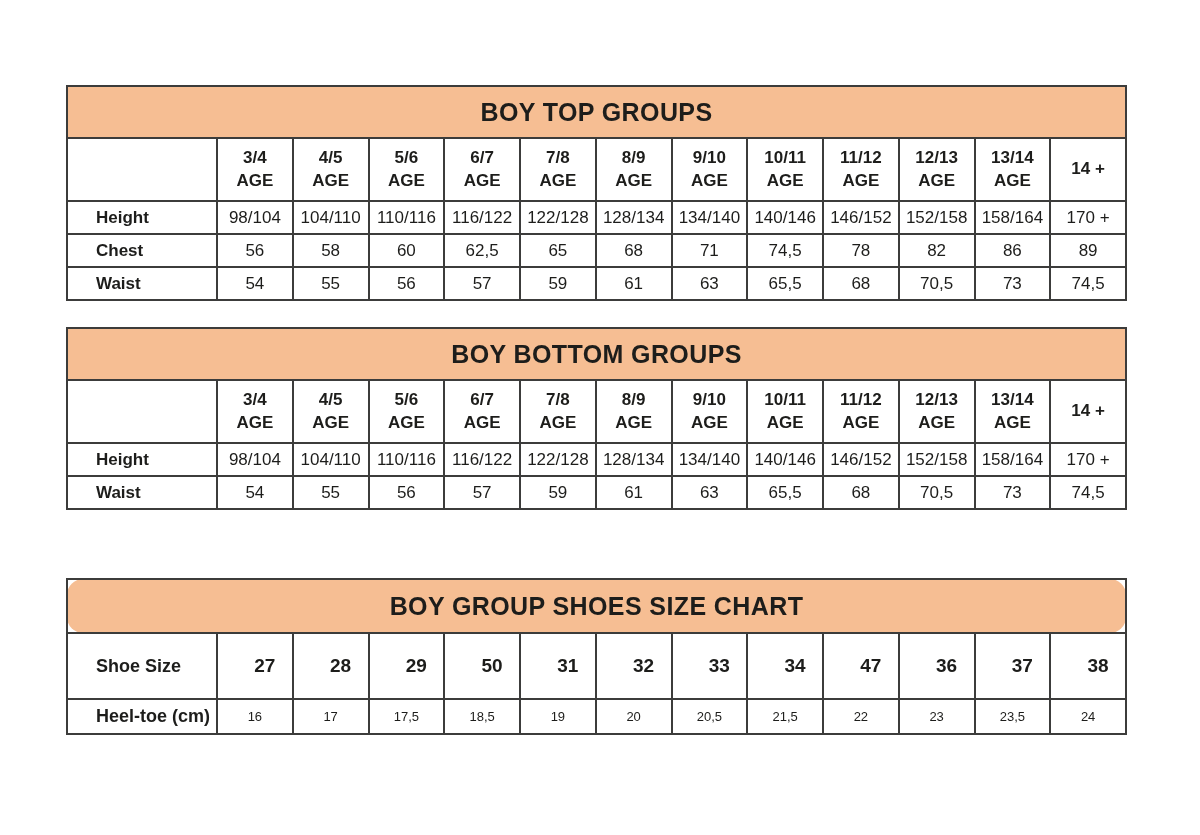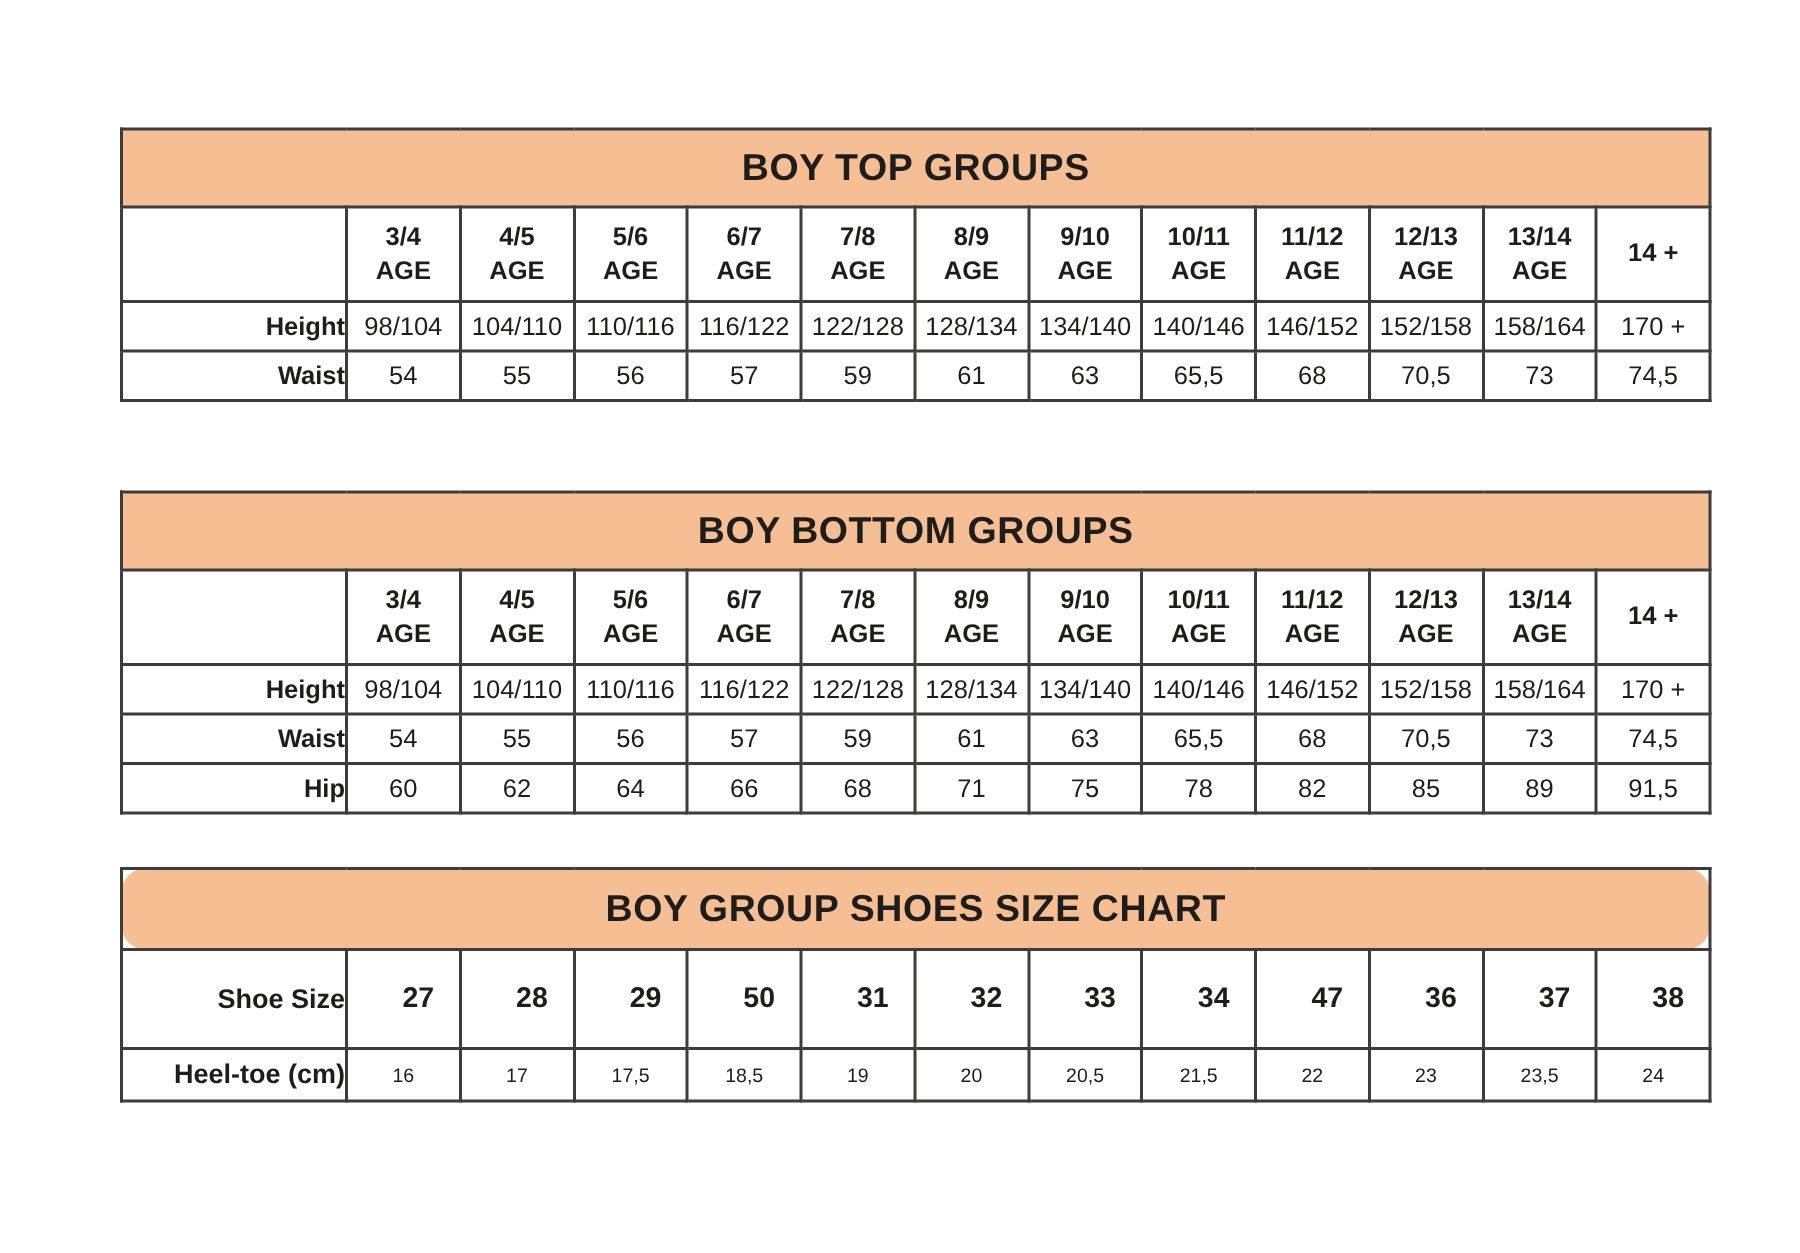--- a/index.html
+++ b/index.html
@@ -8,21 +8,21 @@
     background: #ffffff;
     width: 1200px;
     height: 835px;
     overflow: hidden;
     font-family: "Liberation Sans", "DejaVu Sans", sans-serif;
     color: #1d1d1b;
     position: relative;
   }
   table.size-table {
     position: absolute;
-    left: 80px;
+    left: 66px;
     width: 1061px;
     border-collapse: collapse;
     table-layout: fixed;
     background: #ffffff;
   }
   #table-0 { top: 85px; }
   #table-1 { top: 327px; }
   #table-2 { top: 578px; }
 
   .size-table th, .size-table td {
@@ -45,22 +45,22 @@
   .head-row .corner-cell { background: #ffffff; }
   .head-row .col-head {
     height: 61px;
     text-align: center;
     vertical-align: middle;
     font-weight: bold;
     font-size: 17px;
     line-height: 1.32;
   }
   .data-row .row-label {
-    text-align: right;
-    padding-left: 4px;
+    text-align: left;
+    padding-left: 28px;
     font-weight: bold;
     font-size: 17px;
     vertical-align: middle;
   }
   .data-row td.val {
     height: 31px;
     text-align: center;
     vertical-align: middle;
     font-size: 17px;
     font-weight: normal;
@@ -162,20 +162,35 @@
         <td class="val">122/128</td>
         <td class="val">128/134</td>
         <td class="val">134/140</td>
         <td class="val">140/146</td>
         <td class="val">146/152</td>
         <td class="val">152/158</td>
         <td class="val">158/164</td>
         <td class="val">170 +</td>
       </tr>
       <tr class="data-row plain">
+        <th class="row-label">Chest</th>
+        <td class="val">56</td>
+        <td class="val">58</td>
+        <td class="val">60</td>
+        <td class="val">62,5</td>
+        <td class="val">65</td>
+        <td class="val">68</td>
+        <td class="val">71</td>
+        <td class="val">74,5</td>
+        <td class="val">78</td>
+        <td class="val">82</td>
+        <td class="val">86</td>
+        <td class="val">89</td>
+      </tr>
+      <tr class="data-row plain">
         <th class="row-label">Waist</th>
         <td class="val">54</td>
         <td class="val">55</td>
         <td class="val">56</td>
         <td class="val">57</td>
         <td class="val">59</td>
         <td class="val">61</td>
         <td class="val">63</td>
         <td class="val">65,5</td>
         <td class="val">68</td>
@@ -280,35 +295,20 @@
         <td class="val">56</td>
         <td class="val">57</td>
         <td class="val">59</td>
         <td class="val">61</td>
         <td class="val">63</td>
         <td class="val">65,5</td>
         <td class="val">68</td>
         <td class="val">70,5</td>
         <td class="val">73</td>
         <td class="val">74,5</td>
-      </tr>
-      <tr class="data-row plain">
-        <th class="row-label">Hip</th>
-        <td class="val">60</td>
-        <td class="val">62</td>
-        <td class="val">64</td>
-        <td class="val">66</td>
-        <td class="val">68</td>
-        <td class="val">71</td>
-        <td class="val">75</td>
-        <td class="val">78</td>
-        <td class="val">82</td>
-        <td class="val">85</td>
-        <td class="val">89</td>
-        <td class="val">91,5</td>
       </tr>
     </tbody>
 </table>
 
 <table id="table-2" class="size-table shoes">
     <colgroup>
       <col style="width: 150px;">
       <col>
       <col>
       <col>

